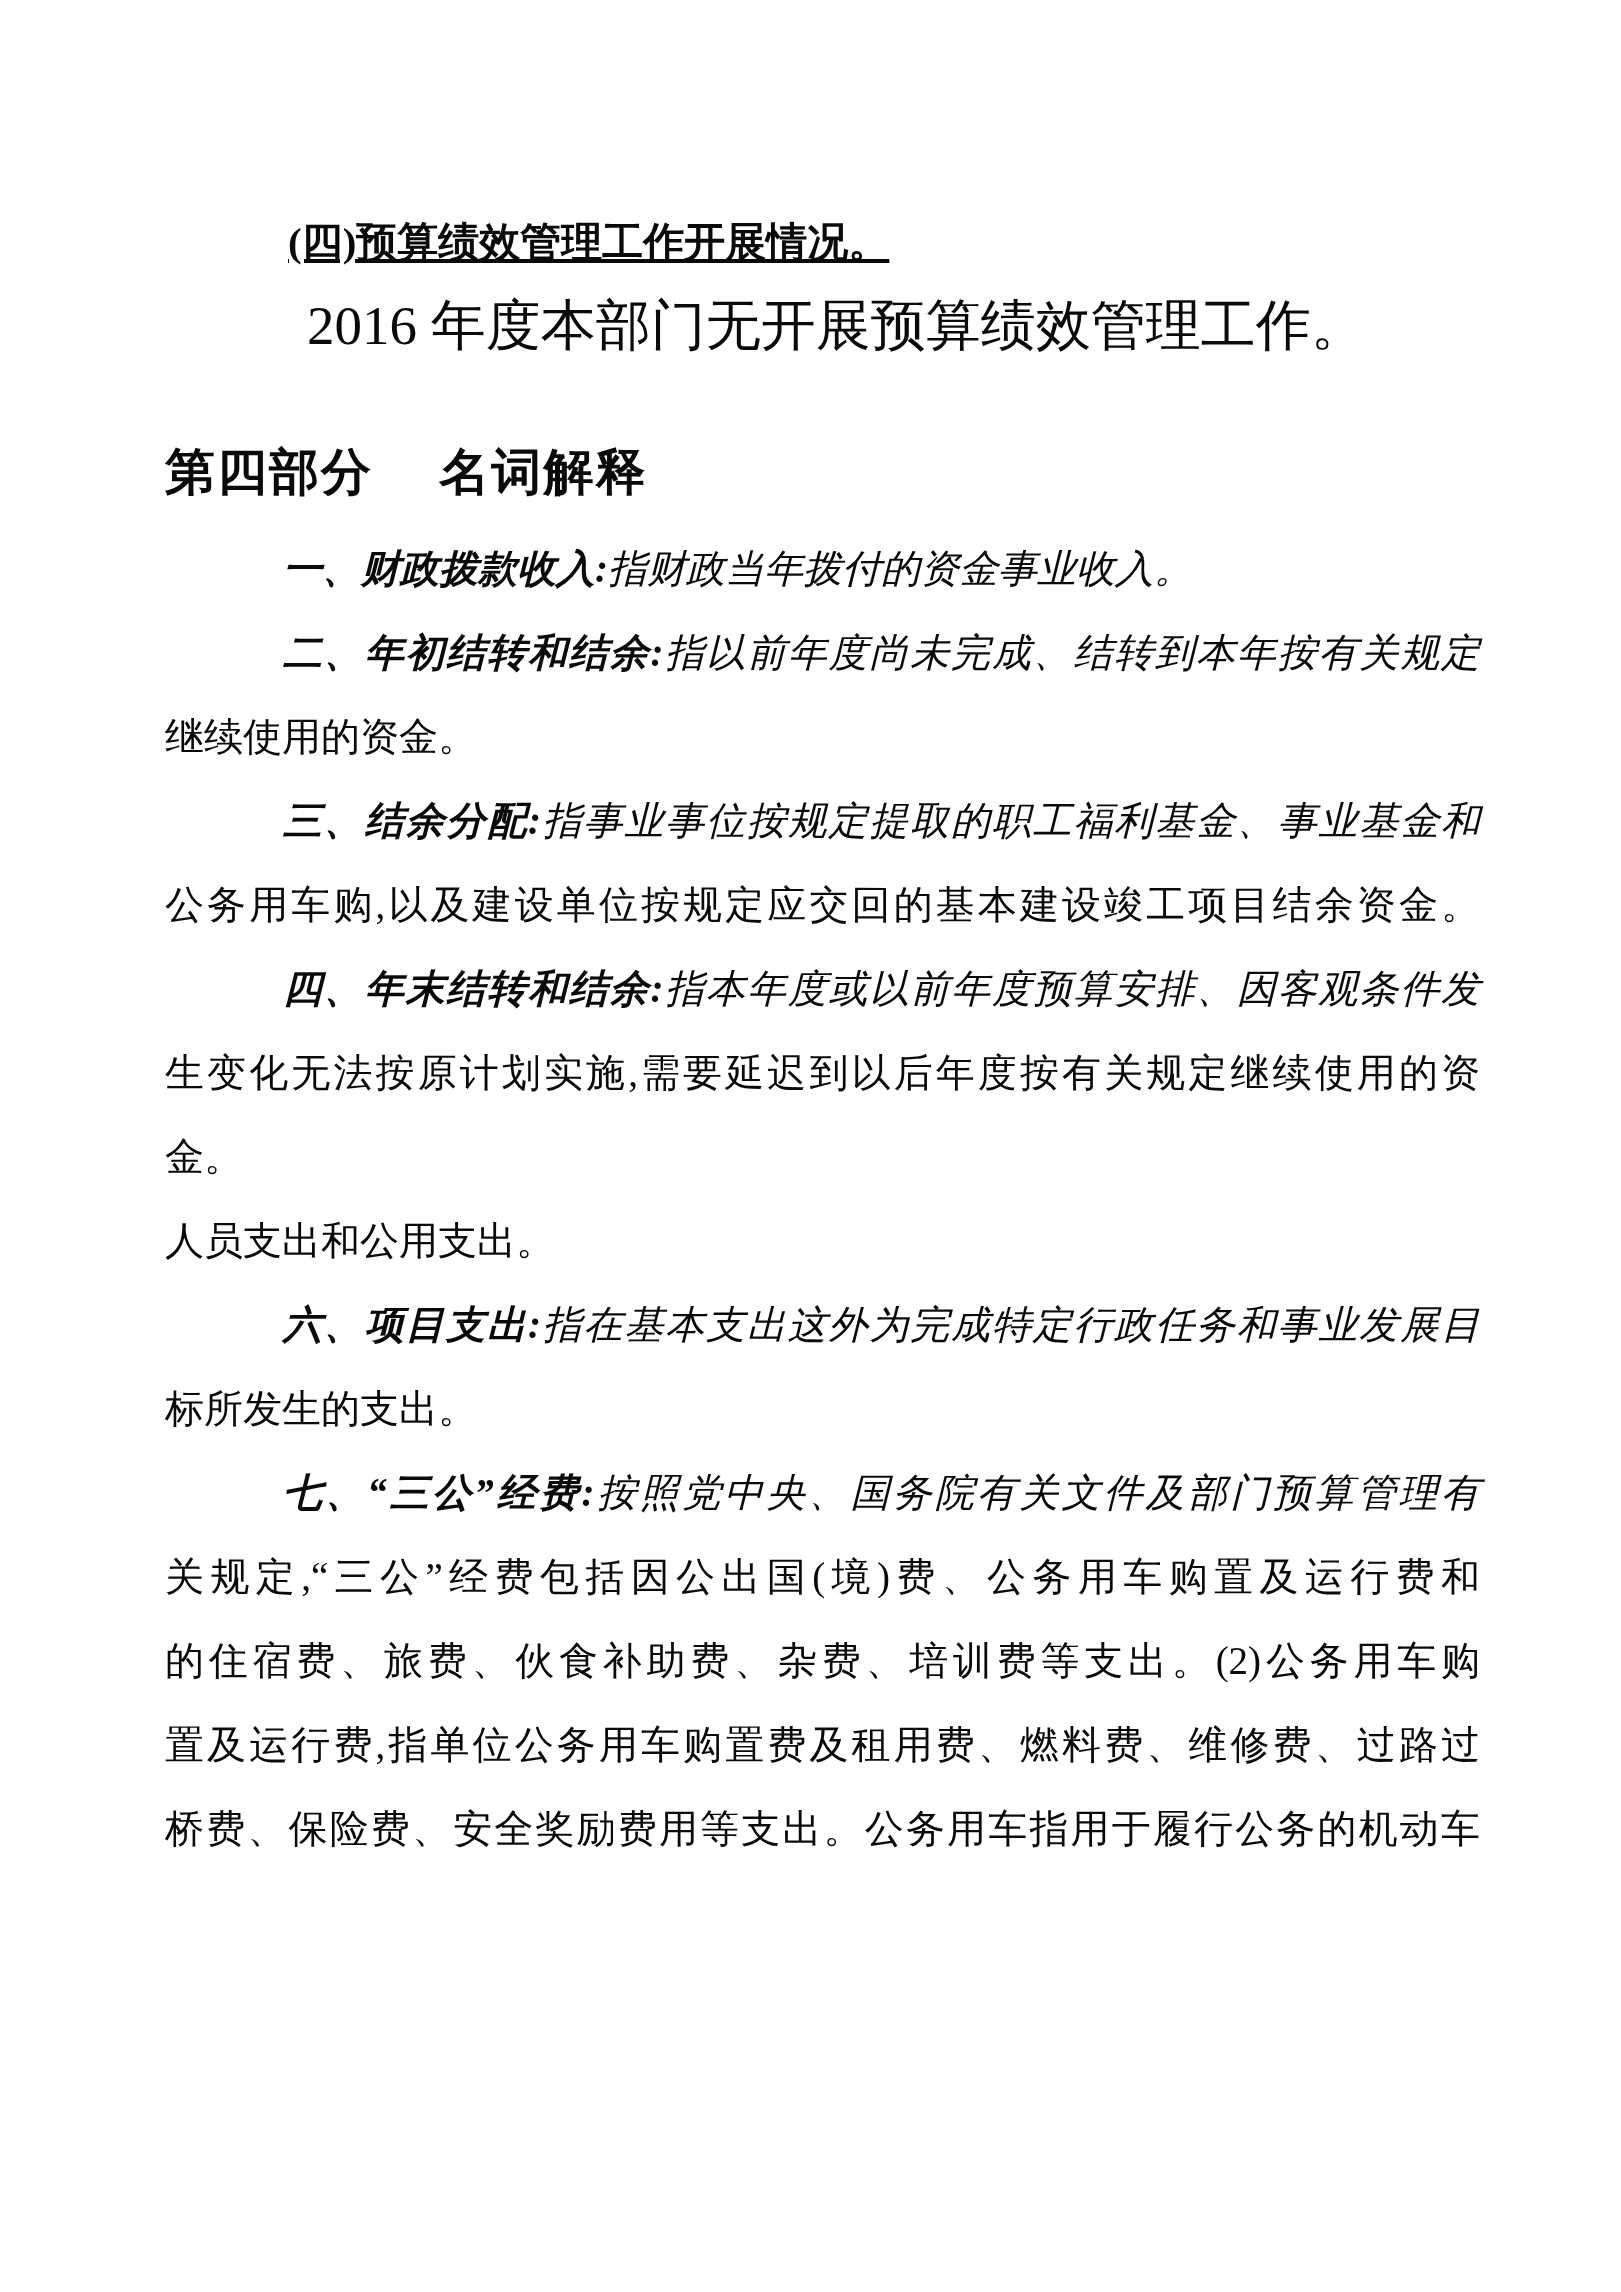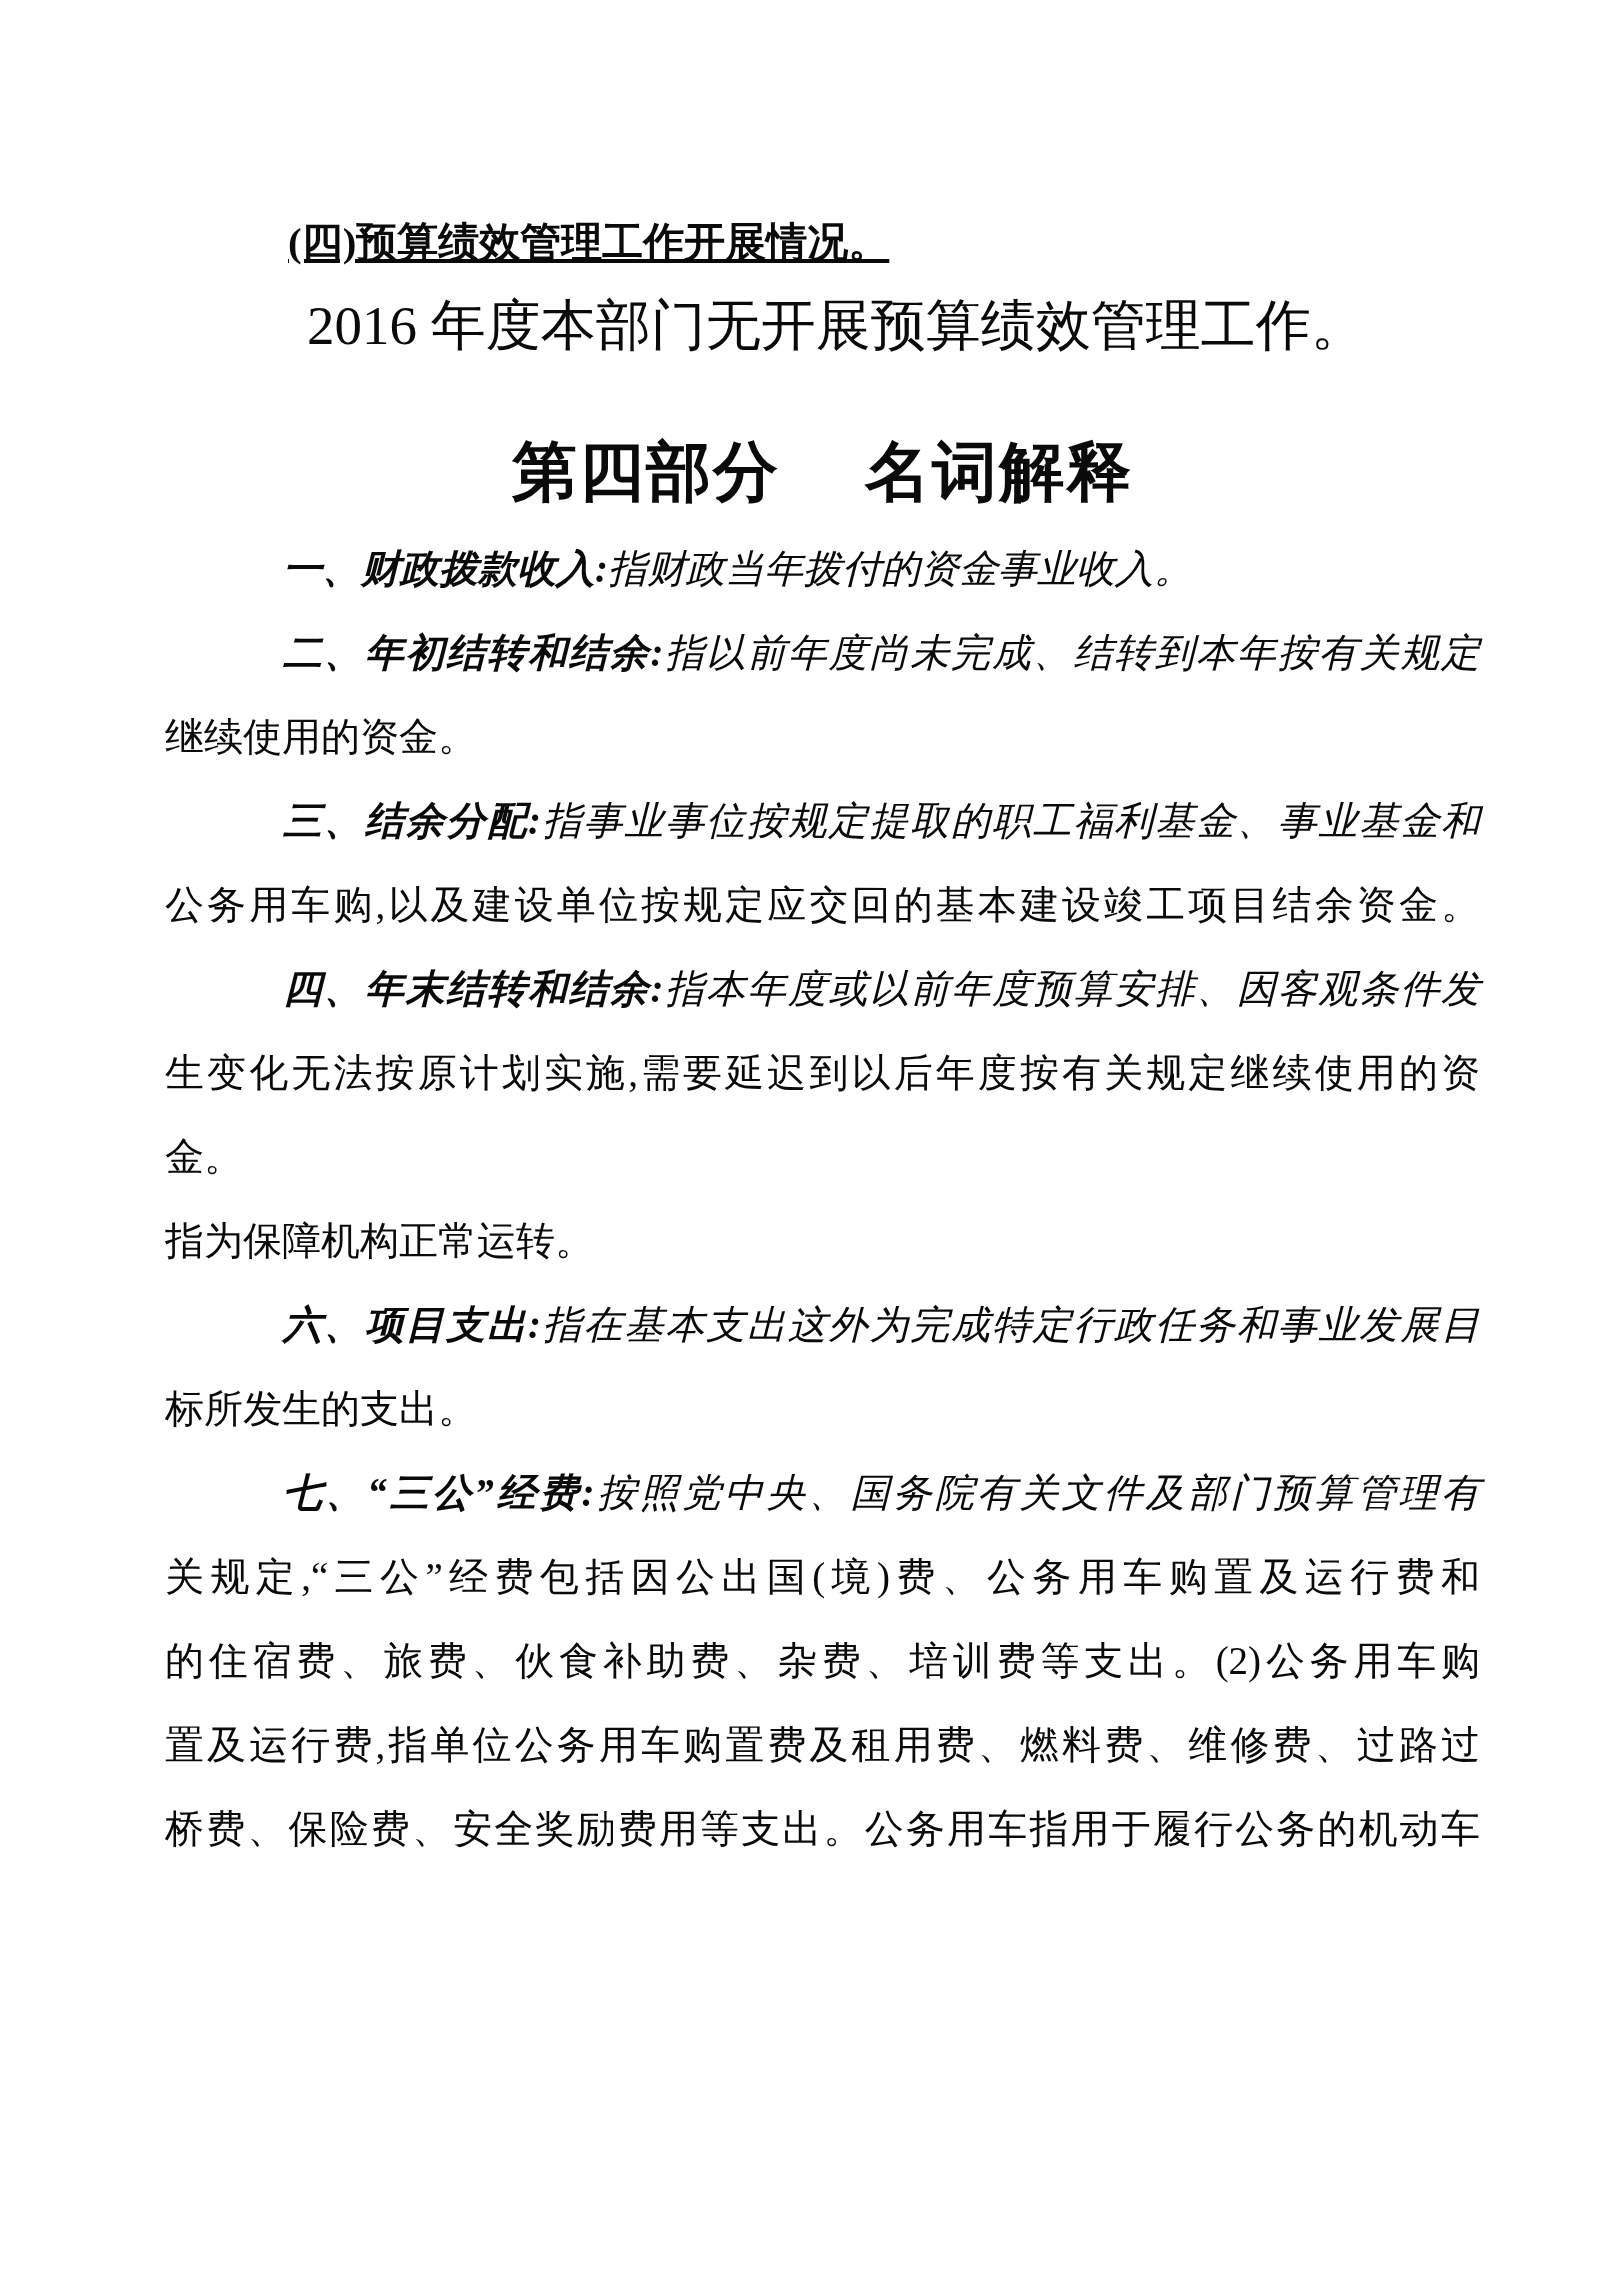--- a/index.html
+++ b/index.html
@@ -28,24 +28,24 @@
     text-indent: 123px;
     text-decoration: underline;
   }
   .opening {
     font-size: 55px;
     line-height: 84px;
     text-indent: 142px;
   }
   .part-title {
     margin-top: 55px;
-    font-size: 65px;
+    font-size: 50px;
     line-height: 98px;
     font-weight: bold;
-    text-align: center;
+    text-align: left;
     letter-spacing: 2px;
   }
   .defs {
     margin-top: 5.9px;
   }
   .para { margin: 0; }
   .l {
     font-size: 39px;
     line-height: 84px;
     min-height: 84px;
@@ -86,21 +86,21 @@
       <div class="l j"><span>公务用车购,以及建设单位按规定应交回的基本建设竣工项目结余资金。</span></div>
     </div>
 
     <div class="para">
       <div class="l first j"><b class="lead">四、年末结转和结余:</b><span>指本年度或以前年度预算安排、因客观条件发</span></div>
       <div class="l j"><span>生变化无法按原计划实施,需要延迟到以后年度按有关规定继续使用的资</span></div>
       <div class="l"><span>金。</span></div>
     </div>
 
     <div class="para">
-      <div class="l"><span>指为保障机构正常运转。</span></div>
+      <div class="l"><span>人员支出和公用支出。</span></div>
     </div>
 
     <div class="para">
       <div class="l first j"><b class="lead">六、项目支出:</b><span>指在基本支出这外为完成特定行政任务和事业发展目</span></div>
       <div class="l"><span>标所发生的支出。</span></div>
     </div>
 
     <div class="para">
       <div class="l first j"><b class="lead">七、“三公”经费:</b><span>按照党中央、国务院有关文件及部门预算管理有</span></div>
       <div class="l j"><span>关规定,“三公”经费包括因公出国(境)费、公务用车购置及运行费和</span></div>

